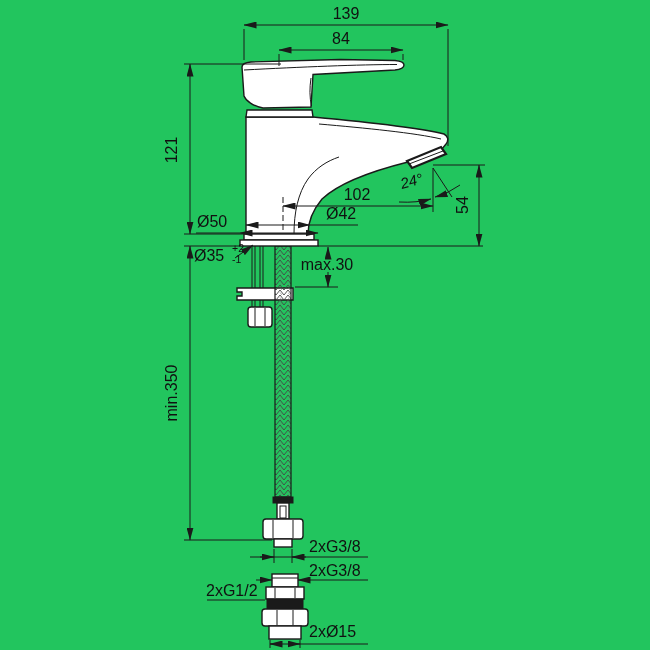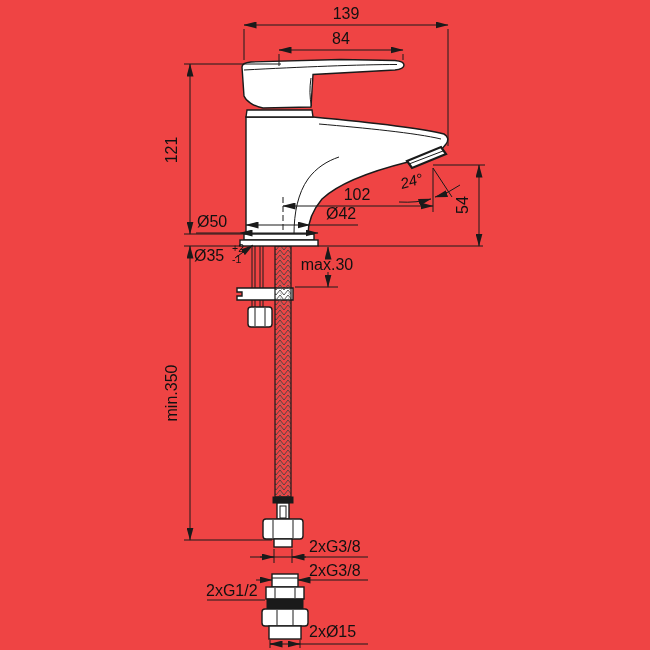--- a/index.html
+++ b/index.html
@@ -1,16 +1,16 @@
 <!DOCTYPE html>
 <html><head>
 <meta charset="utf-8">
 <style>
   html,body{margin:0;padding:0;background:#fff;}
-  .stage{position:relative;width:650px;height:650px;background:#ef4444;overflow:hidden;
+  .stage{position:relative;width:650px;height:650px;background:#22c55e;overflow:hidden;
          font-family:"Liberation Sans", sans-serif;}
   svg text{fill:#111;font-family:"Liberation Sans", sans-serif;font-size:16px;}
   svg .small-tol{font-size:10.5px;}
   svg .rot{font-size:16px;}
   svg .ang{font-size:15px;font-style:italic;}
   .lines{stroke:#1a1a1a;stroke-width:1;fill:none;}
   .part{stroke:#1a1a1a;stroke-width:1.4;fill:#fff;}
   .thick{stroke:#1a1a1a;stroke-width:2.2;fill:#fff;}
   .dark{fill:#1a1a1a;stroke:#1a1a1a;}
 </style>

